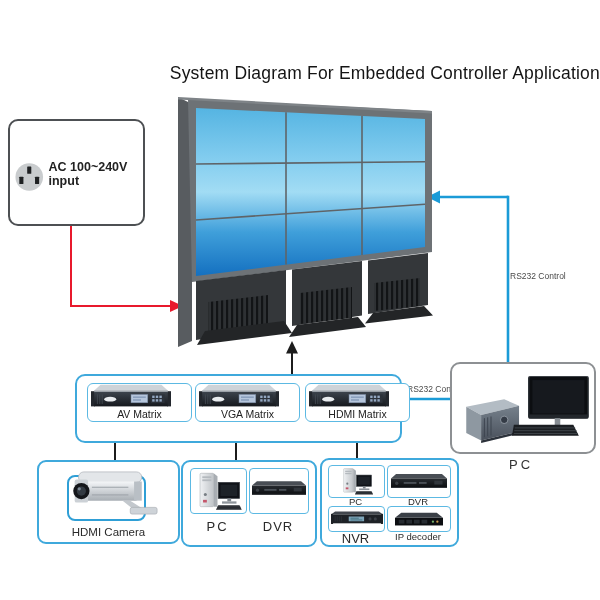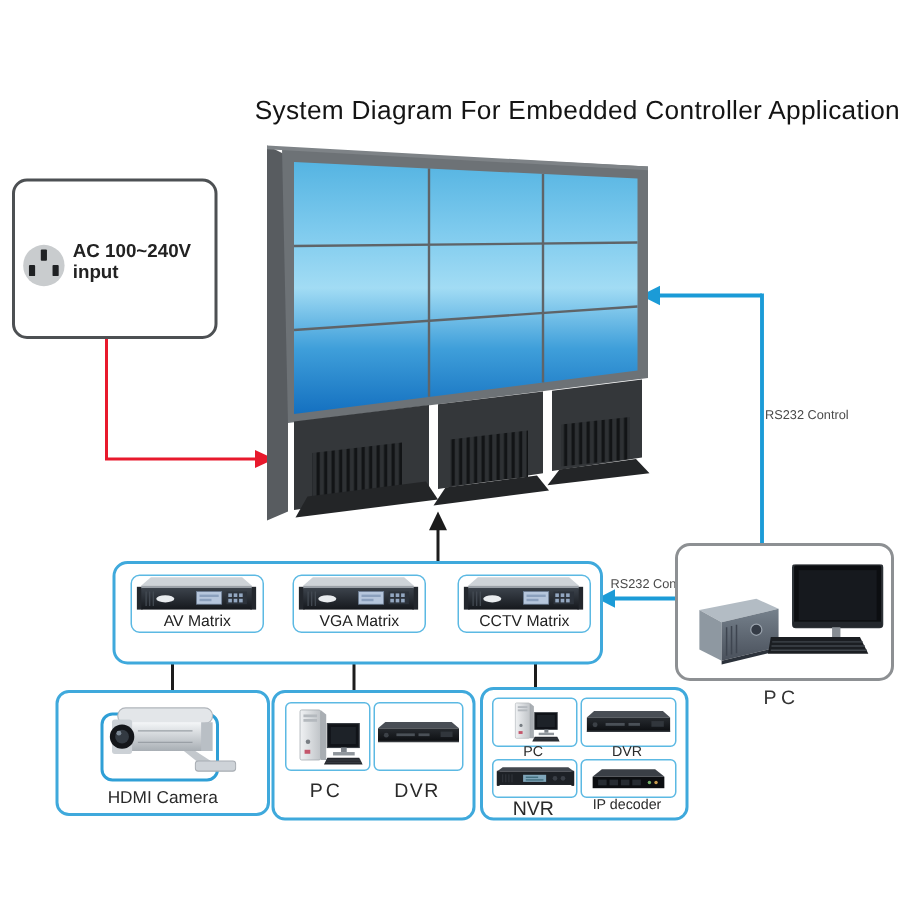--- a/index.html
+++ b/index.html
@@ -16,21 +16,21 @@
   .ac-box{left:8px;top:119px;width:133px;height:103px;border:2px solid #4d5053;border-radius:10px;
           background:#fff;display:flex;flex-direction:row;align-items:center;z-index:2;}
   .ac-label{font-size:12.5px;font-weight:bold;color:#222;margin-top:3px;}
   .pc-box{left:450px;top:362px;width:142px;height:88px;border:2px solid #8d9093;border-radius:10px;
           background:#fff;z-index:2;}
   .pc-station-label{left:450px;top:457px;width:142px;text-align:center;font-size:13px;color:#333;
           letter-spacing:3px;font-weight:500;z-index:2;}
   .matrix-box{left:75px;top:374px;width:323px;height:65px;border:2px solid #3fa9dc;border-radius:10px;
           background:#fff;z-index:2;}
   .matrix-item{position:absolute;top:7px;width:87px;height:37px;border:1.5px solid #5cb9e3;
-          border-radius:6px;background:#fff;}
+          border-radius:6px;background:#fff;padding-left:16px;}
   .matrix-item .dev{position:absolute;left:3px;top:0px;}
   .matrix-label{position:absolute;left:0;bottom:1px;width:100%;text-align:center;font-size:10.5px;color:#222;}
   .src-box{border:2px solid #3fa9dc;border-radius:9px;background:#fff;z-index:2;}
   .img-cell{position:absolute;border:1.5px solid #5cb9e3;border-radius:4px;background:#fff;}
   .cell-label{position:absolute;text-align:center;color:#2a2a2a;}
   .rs232{font-size:8.5px;color:#4a4a4a;z-index:2;white-space:nowrap;}
   .cctv-bracket{position:absolute;left:28px;top:13px;width:75px;height:42px;border:2px solid #2f9fd6;
           border-radius:8px;}
 </style>
 </head>
@@ -292,21 +292,21 @@
     <div class="matrix-item" style="left:118px">
       <svg class="dev" width="80" height="24" viewBox="0 0 100 30">
           <use href="#sym-rack"></use>
         </svg>
       <div class="matrix-label">VGA Matrix</div>
     </div>
     <div class="matrix-item" style="left:228px">
       <svg class="dev" width="80" height="24" viewBox="0 0 100 30">
           <use href="#sym-rack"></use>
         </svg>
-      <div class="matrix-label">CCTV Matrix</div>
+      <div class="matrix-label">HDMI Matrix</div>
     </div>
   </div>
 
   <div class="abs src-box" style="left:37px;top:460px;width:139px;height:80px">
     <div class="cctv-bracket"></div>
     <svg class="abs" style="left:24px;top:8px" width="100" height="46" viewBox="0 0 100 48">
         <use href="#sym-cctv"></use>
       </svg>
     <div class="cell-label" style="left:0;bottom:4px;width:100%;font-size:11.5px">HDMI Camera</div>
   </div>

